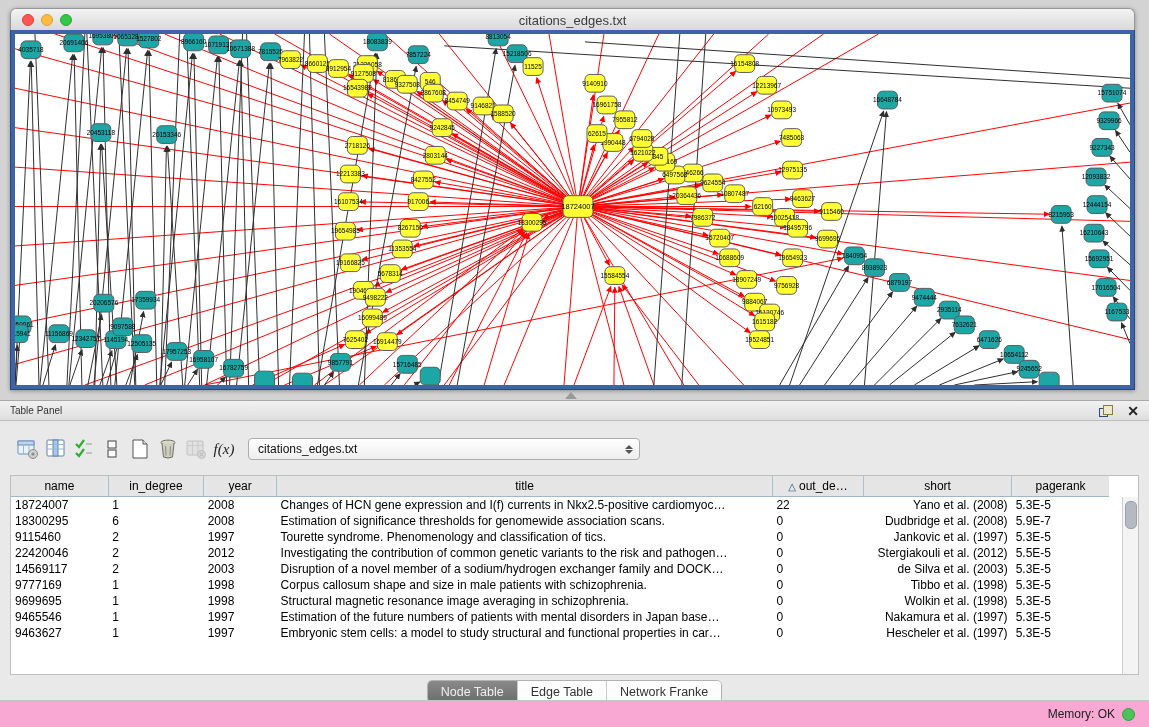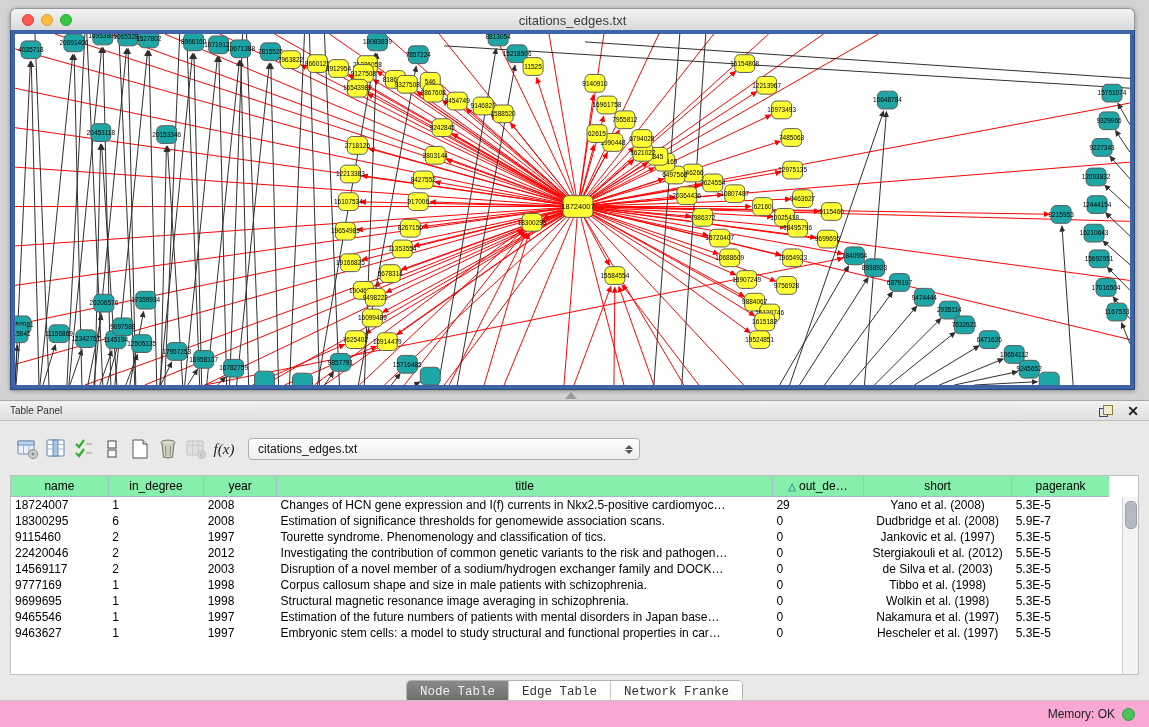--- a/index.html
+++ b/index.html
@@ -48,34 +48,34 @@
     border:1px solid #adadad;border-radius:4px;background:linear-gradient(#ffffff,#eeeeee);
     display:flex;align-items:center;padding:0 6px 0 9px;font-size:12px;color:#111;}
   .combo-label{flex:1;}
   .combo-arrows{display:flex;flex-direction:column;align-items:center;gap:1px;}
   .combo-arrows .up{width:0;height:0;border-left:4px solid transparent;border-right:4px solid transparent;border-bottom:4px solid #555;}
   .combo-arrows .dn{width:0;height:0;border-left:4px solid transparent;border-right:4px solid transparent;border-top:4px solid #555;}
   
   .table-wrap{margin:10px 10px 0 10px;height:198px;border:1px solid #bfbfbf;background:#fff;
     position:relative;overflow:hidden;}
   table.data{border-collapse:collapse;table-layout:fixed;width:1098px;font-size:12px;color:#000;}
-  table.data th{background:#86efac;border-left:1px solid #a9c0cf;border-bottom:1px solid #9fb7c6;
+  table.data th{background:#e5e5e5;border-left:1px solid #a9c0cf;border-bottom:1px solid #9fb7c6;
     font-weight:normal;height:20px;padding:0 4px;overflow:hidden;white-space:nowrap;}
   table.data th:first-child{border-left:none;}
   table.data td{padding:0 4px;height:16px;line-height:16px;white-space:nowrap;overflow:hidden;}
-  td.al{text-align:left;} td.ac{text-align:center;}
+  td.al{text-align:left;} td.ac{text-align:right;}
   .sort-glyph{font-size:10px;color:#1a5276;margin-right:3px;}
   .vscroll{position:absolute;right:0;top:21px;bottom:0;width:15px;background:#f4f4f4;border-left:1px solid #d0d0d0;}
   .vthumb{position:absolute;left:2px;top:4px;width:10px;height:26px;border-radius:5px;background:#b4b9c2;border:1px solid #9aa0ab;}
   
   .tabs-row{display:flex;justify-content:center;margin-top:5px;}
   .seg{display:flex;height:21px;border:1px solid #b2b2b2;border-radius:5px;overflow:hidden;background:#fff;
     box-shadow:0 1px 1px rgba(0,0,0,.08);}
   .seg-btn{padding:0 13px;display:flex;align-items:center;font-size:12.5px;color:#333;background:#fdfdfd;
-    border-left:1px solid #c9c9c9;font-family:Liberation Mono, monospace;}
+    border-left:1px solid #c9c9c9;}
   .seg-btn:first-child{border-left:none;}
   .seg-btn.selected{background:linear-gradient(#8a8a8a,#6c6c6c);color:#efefef;}
   
   .status-bar{position:absolute;left:0;right:0;bottom:0;height:27px;background:#f9a8d4;
     border-top:1px solid #c4c4c4;display:flex;align-items:center;justify-content:flex-end;
     gap:7px;padding-right:14px;box-sizing:border-box;font-size:12px;color:#222;}
   .memory-dot{width:13px;height:13px;border-radius:50%;background:#4ac35a;border:1px solid #2f9e3f;box-sizing:border-box;}
 </style>
 </head>
 <body>
@@ -898,21 +898,21 @@
           <th>short</th>
           <th>pagerank</th>
         </tr>
       </thead>
       <tbody id="tbody">
           <tr>
             <td class="al">18724007</td>
             <td class="al">1</td>
             <td class="al">2008</td>
             <td class="al">Changes of HCN gene expression and I(f) currents in Nkx2.5-positive cardiomyoc…</td>
-            <td class="al">29</td>
+            <td class="al">22</td>
             <td class="ac">Yano et al. (2008)</td>
             <td class="al">5.3E-5</td>
           </tr>
           <tr>
             <td class="al">18300295</td>
             <td class="al">6</td>
             <td class="al">2008</td>
             <td class="al">Estimation of significance thresholds for genomewide association scans.</td>
             <td class="al">0</td>
             <td class="ac">Dudbridge et al. (2008)</td>

